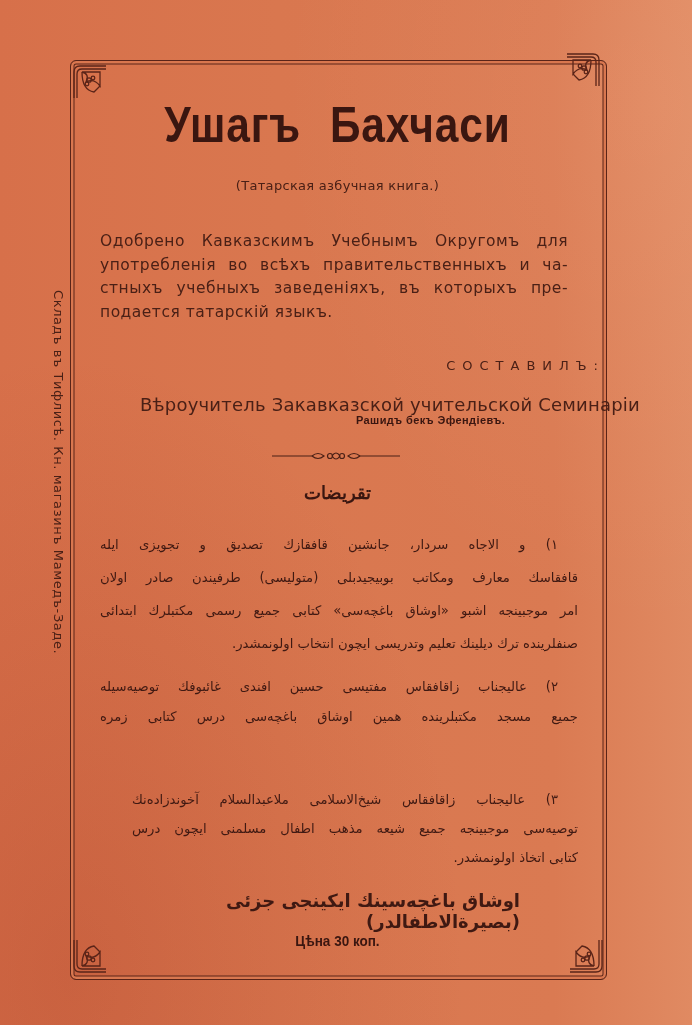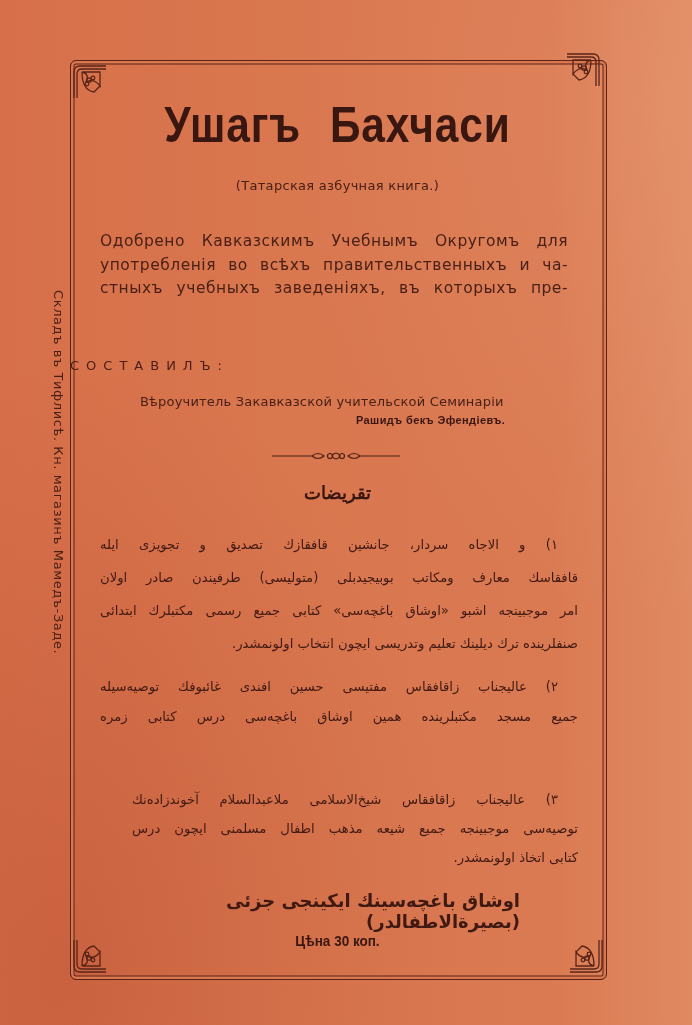--- a/index.html
+++ b/index.html
@@ -38,25 +38,25 @@
     position:absolute; left:70px; width:535px; top:178px; text-align:center;
     font-size:13px; color:#4a2016; letter-spacing:0.3px;
   }
   .approval {
     position:absolute; left:100px; width:468px; top:230px;
     font-size:15.5px; line-height:23.5px; text-align:justify; color:#4a2016; letter-spacing:0.5px;
   }
   .approval span { display:block; text-align-last:justify; }
   .approval span.last { text-align-last:left; }
   .composed {
-    position:absolute; left:70px; width:535px; top:358px; text-align:left;
+    position:absolute; left:70px; width:535px; top:358px; text-align:right;
     font-size:13px; letter-spacing:7px; color:#4a2016;
   }
   .teacher {
-    position:absolute; left:140px; top:394px; font-size:13px; color:#4a2016; letter-spacing:0.2px;
+    position:absolute; left:140px; top:394px; font-size:18px; color:#4a2016; letter-spacing:0.2px;
   }
   .author {
     position:absolute; left:356px; top:414px; font-family:"Liberation Sans", sans-serif;
     font-weight:bold; font-size:11px; color:#3a1610; letter-spacing:0.4px;
   }
   .divider { position:absolute; left:272px; top:448px; width:128px; height:14px; }
   .ar-heading {
     position:absolute; left:70px; width:535px; top:482px; text-align:center;
     font-family:"DejaVu Serif", serif; font-size:18px; color:#3a1610; direction:rtl;font-weight:bold;
   }
@@ -142,20 +142,21 @@
 <div class="title">
   <span>Ушагъ</span><span class="gap"></span><span>Бахчаси</span>
 </div>
 
 <div class="subtitle">(Татарская азбучная книга.)</div>
 
 <div class="approval">
   <span>Одобрено Кавказскимъ Учебнымъ Округомъ для</span>
   <span>употребленія во всѣхъ правительственныхъ и ча-</span>
   <span>стныхъ учебныхъ заведеніяхъ, въ которыхъ пре-</span>
+  <span class="last">подается татарскій языкъ.</span>
 </div>
 
 <div class="composed">СОСТАВИЛЪ:</div>
 <div class="teacher">Вѣроучитель Закавказской учительской Семинаріи</div>
 <div class="author">Рашидъ бекъ Эфендіевъ.</div>
 
 <div class="divider">
   <svg viewBox="0 0 128 14" width="128" height="14" fill="none" stroke="#4a2016" stroke-width="1.2">
     <line x1="0" y1="7" x2="40" y2="7"></line>
     <line x1="88" y1="7" x2="128" y2="7"></line>

